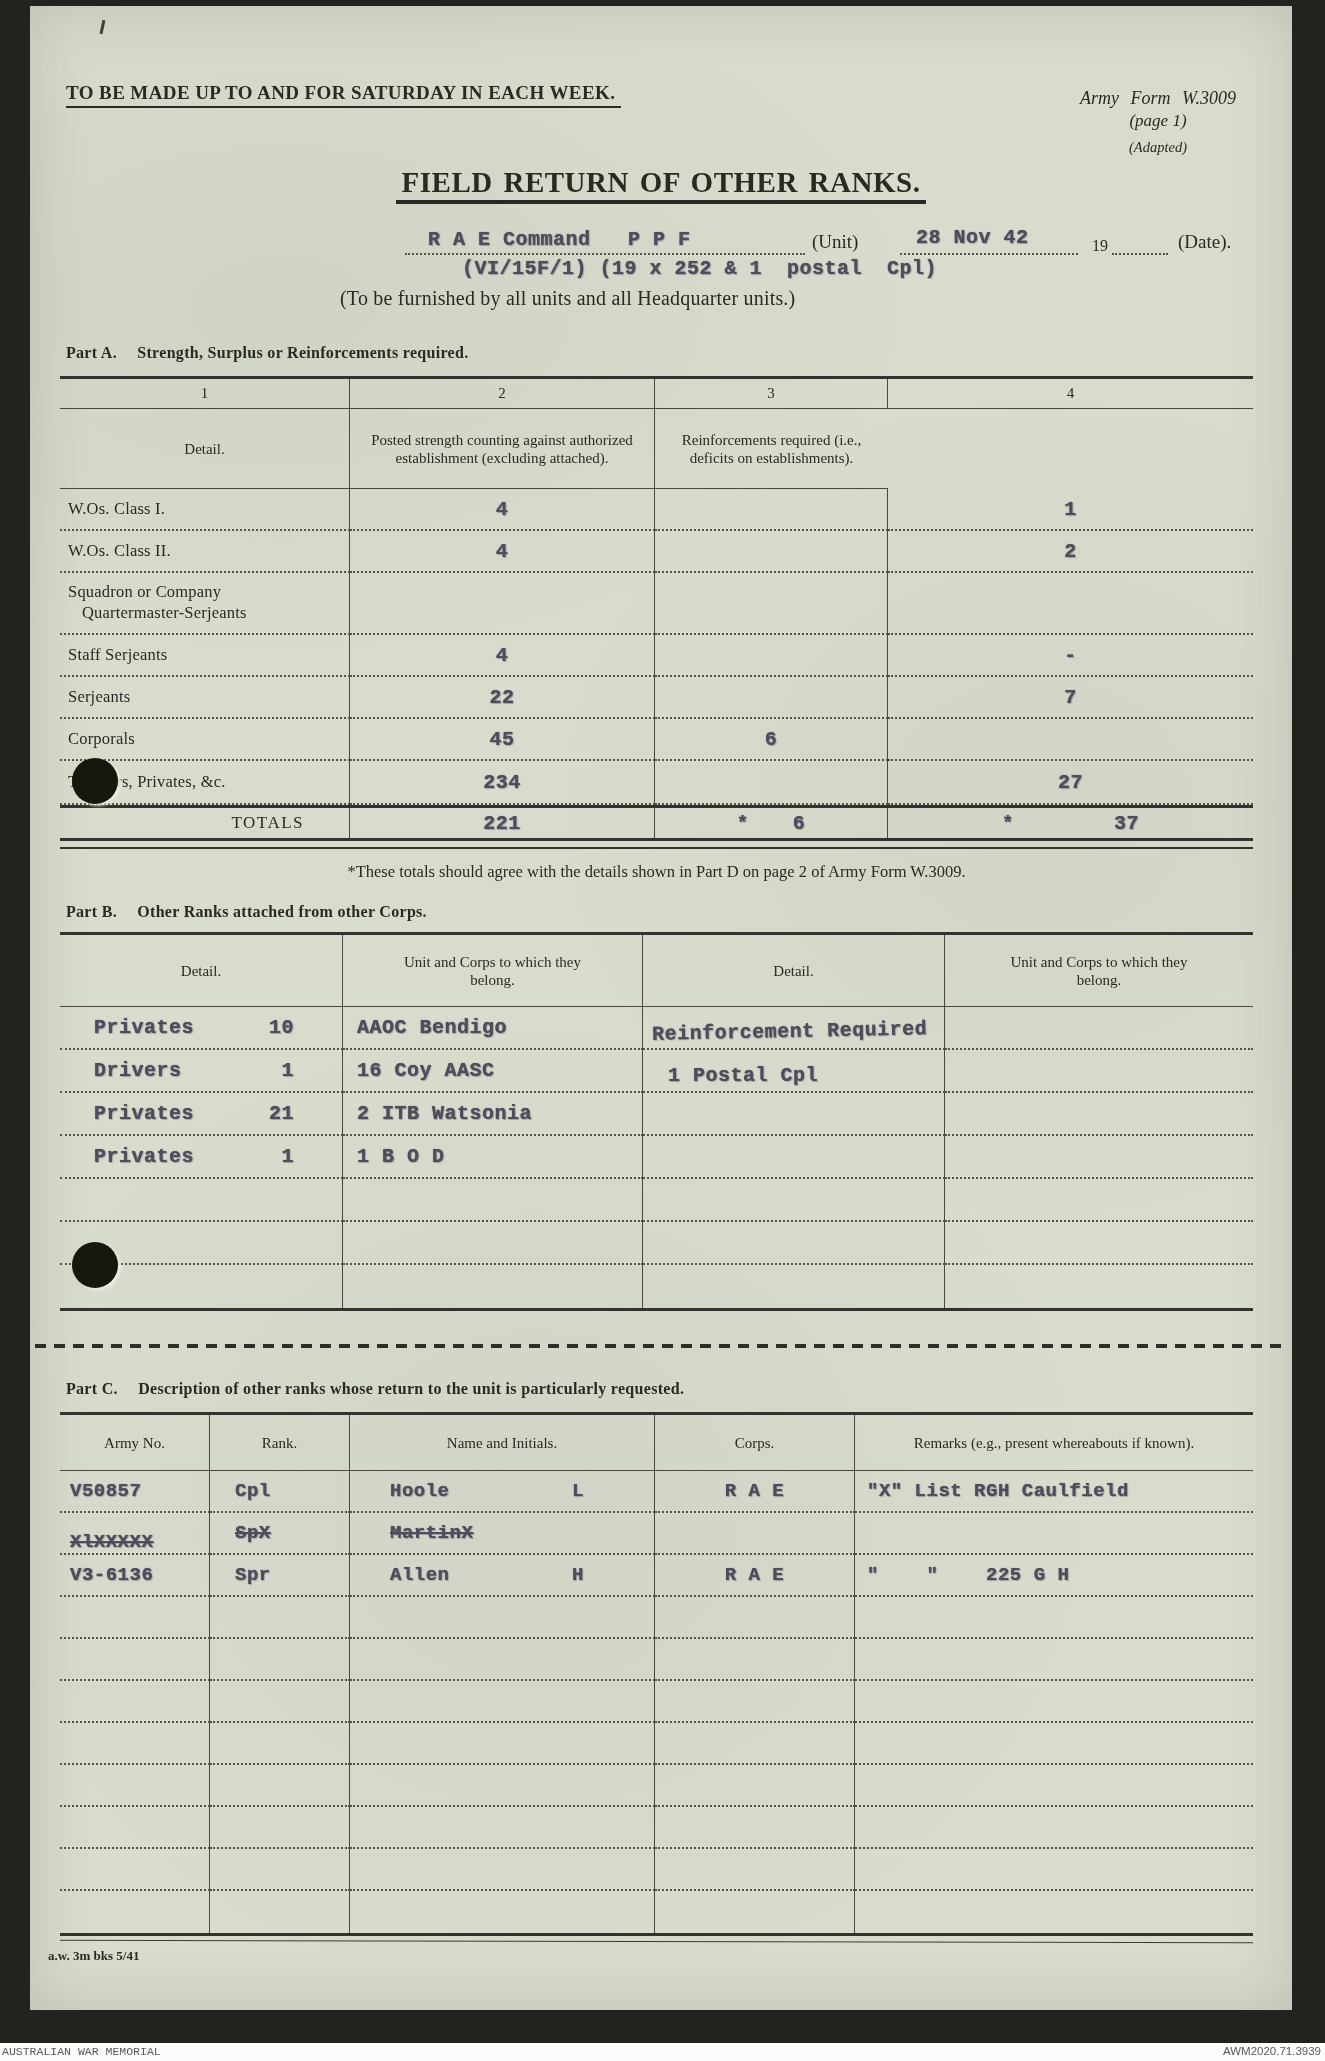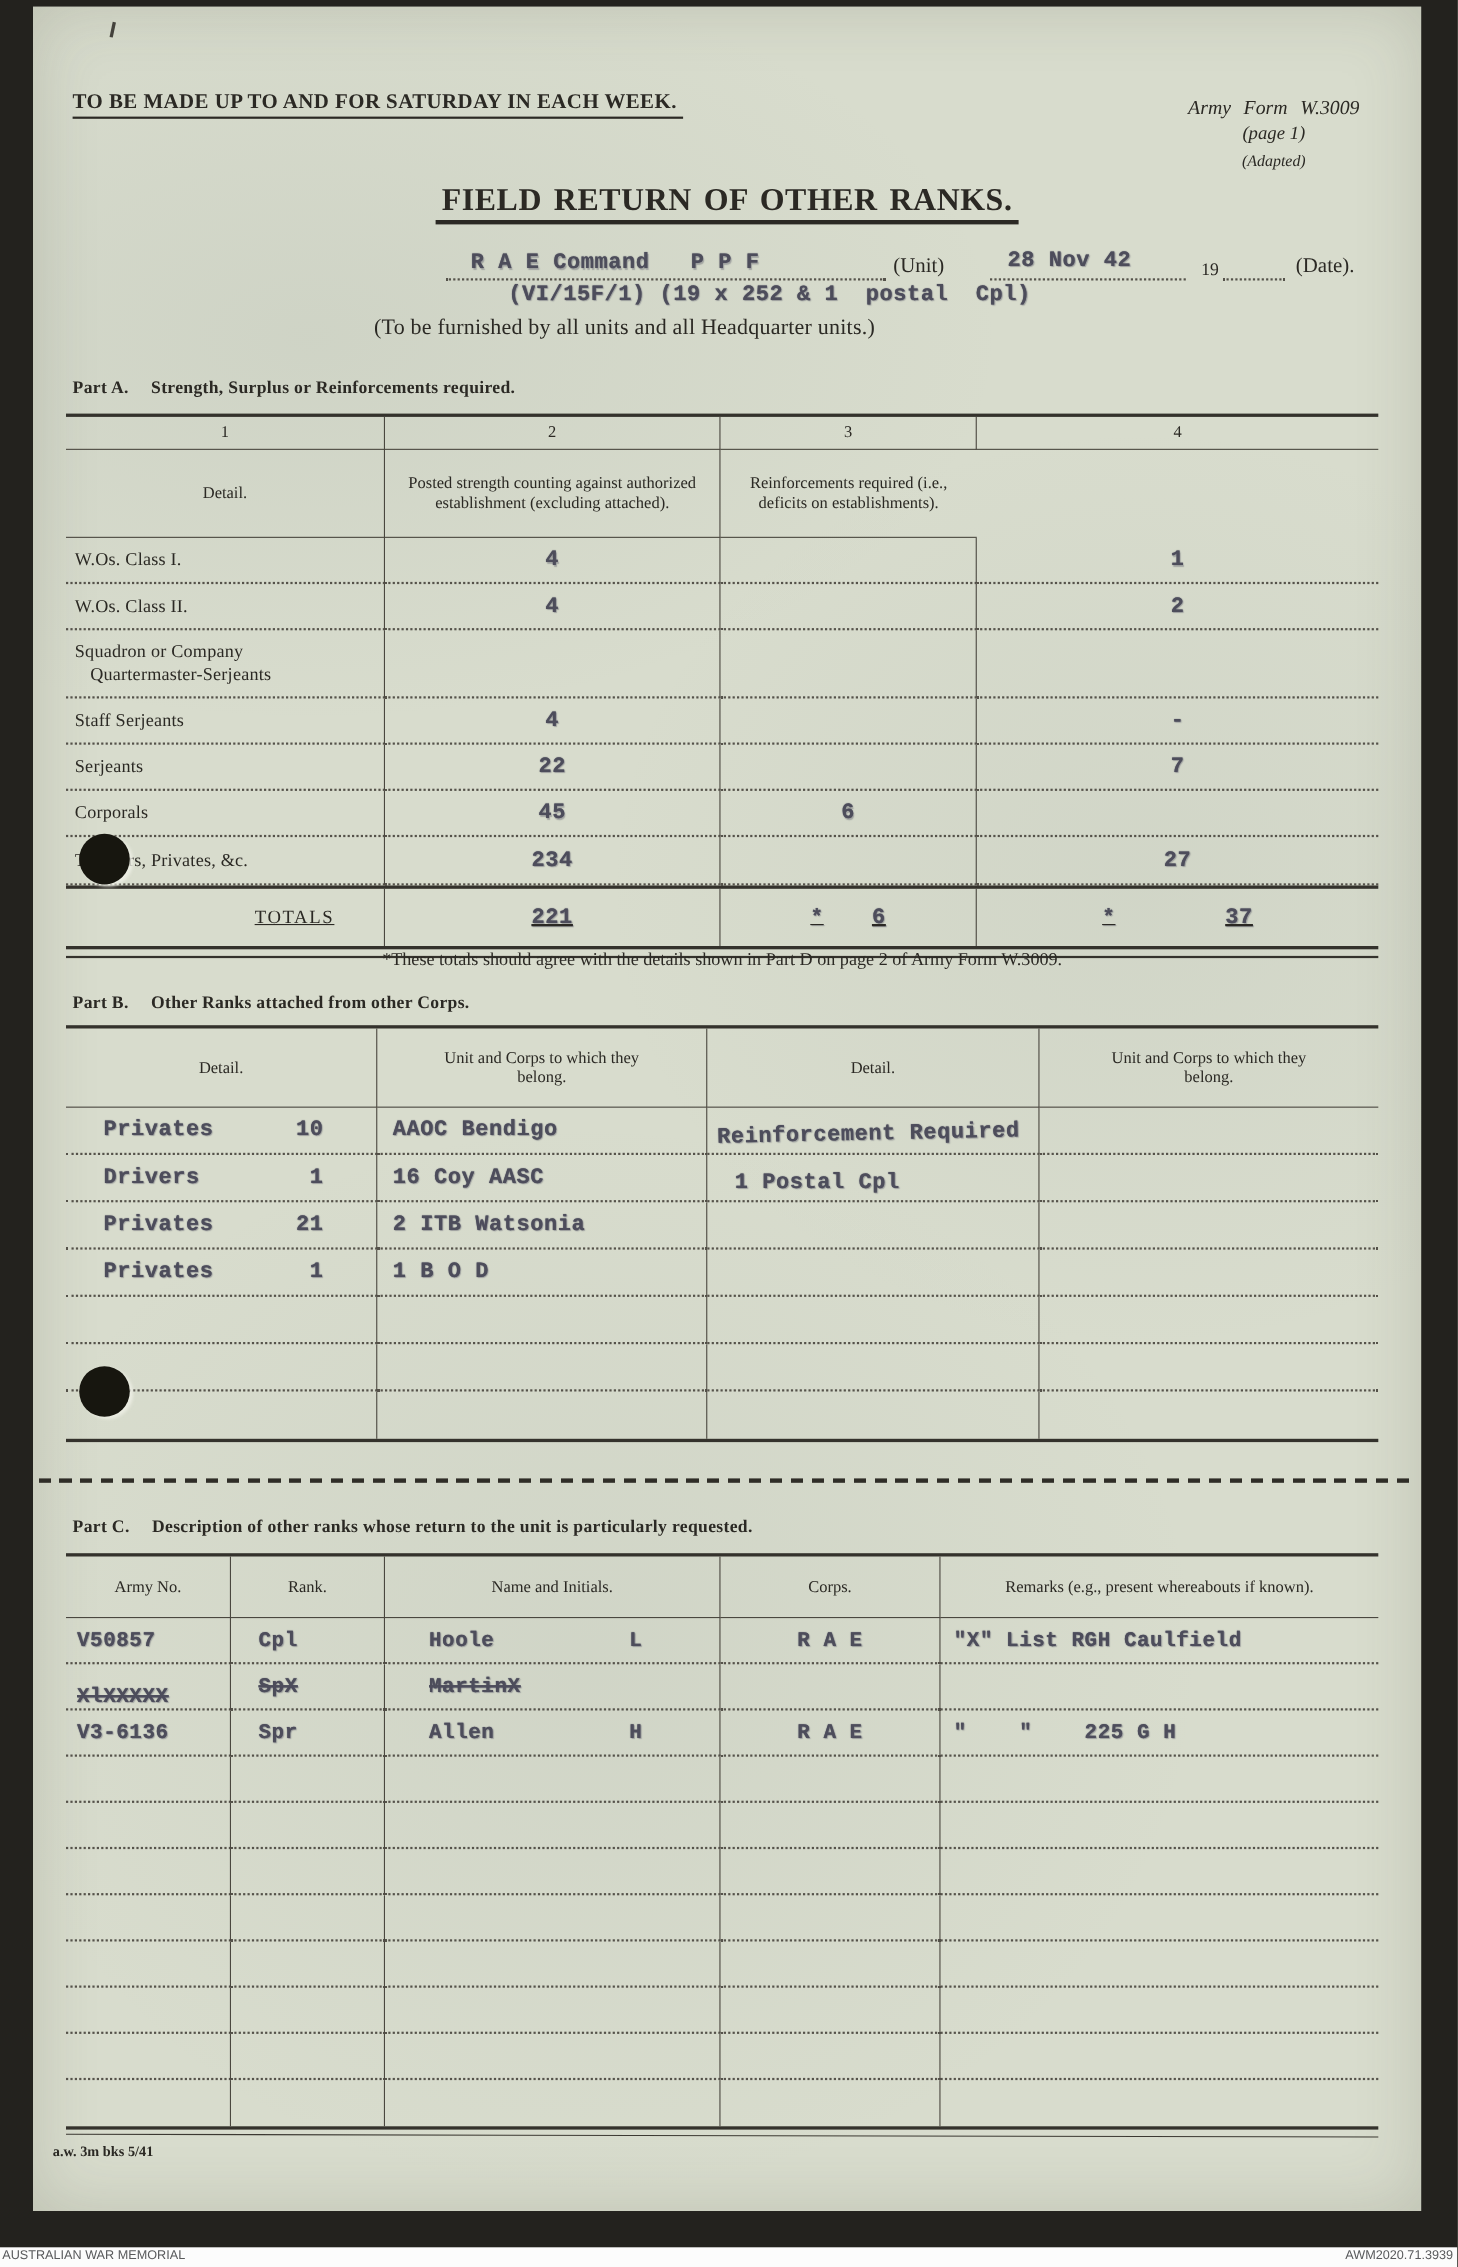--- a/index.html
+++ b/index.html
@@ -51,21 +51,21 @@
   .totals-lbl{font-size:17px;letter-spacing:1.5px;justify-content:flex-end;padding-right:45px;}
   .star-gap3{display:flex;justify-content:center;align-items:center;gap:44px;}
   .star-gap4{display:flex;justify-content:center;align-items:center;gap:100px;}
   .dbl{height:6px;border-top:3px solid #34322c;border-bottom:2px solid #34322c;}
   .bline{background:#34322c;height:3px;}
   .hole{width:46px;height:46px;border-radius:50%;background:#17160f;
         box-shadow:3px 2px 3px rgba(238,240,230,.85);}
   .cutline{height:4px;background:repeating-linear-gradient(90deg,#2f2d27 0 11px,transparent 11px 19px);}
   .wm-bar{left:0;top:2043px;width:1325px;height:18px;background:#fcfcfc;
           font-family:"Liberation Sans","DejaVu Sans",sans-serif;font-size:11.5px;color:#595a5c;}
-  .wm-bar .wl{position:absolute;left:2px;top:2px;}
+  .wm-bar .wl{position:absolute;left:2px;top:2px;font-family:Liberation Mono, monospace;}
   .wm-bar .wr{position:absolute;right:4px;top:2px;}
   .stray{width:3px;height:14px;background:#44423c;transform:rotate(12deg);}
   .pbrow-l{padding:0 48px 0 34px;justify-content:space-between;}
   .pbrow-u{padding-left:14px;}
   .pc-name{padding-left:40px;}
   .pc-init{margin-left:auto;margin-right:70px;}
   .rot{transform:rotate(-1.2deg);}
 </style>
 </head>
 <body>
@@ -208,21 +208,21 @@
         </div>
       <div class="cell dcell vcenter">
           <span class="typed"></span>
         </div>
       <div class="cell dcell vcenter last">
           <span class="typed">27</span>
         </div>
     </div>
 
     <div class="thick-line" style="height:3px;"></div>
-    <div class="trow" style="grid-template-columns:290px 305px 233px 365px;height:52px;text-decoration:underline;">
+    <div class="trow" style="grid-template-columns:290px 305px 233px 365px;height:30px;">
       <div class="cell dcell nodot totals-lbl printed">TOTALS</div>
       <div class="cell dcell nodot vcenter">
           <span class="typed">221</span>
         </div>
       <div class="cell dcell nodot star-gap3">
         <span class="typed sm">*</span>
         <span class="typed">6</span>
       </div>
       <div class="cell dcell nodot star-gap4 last">
         <span class="typed sm">*</span>

